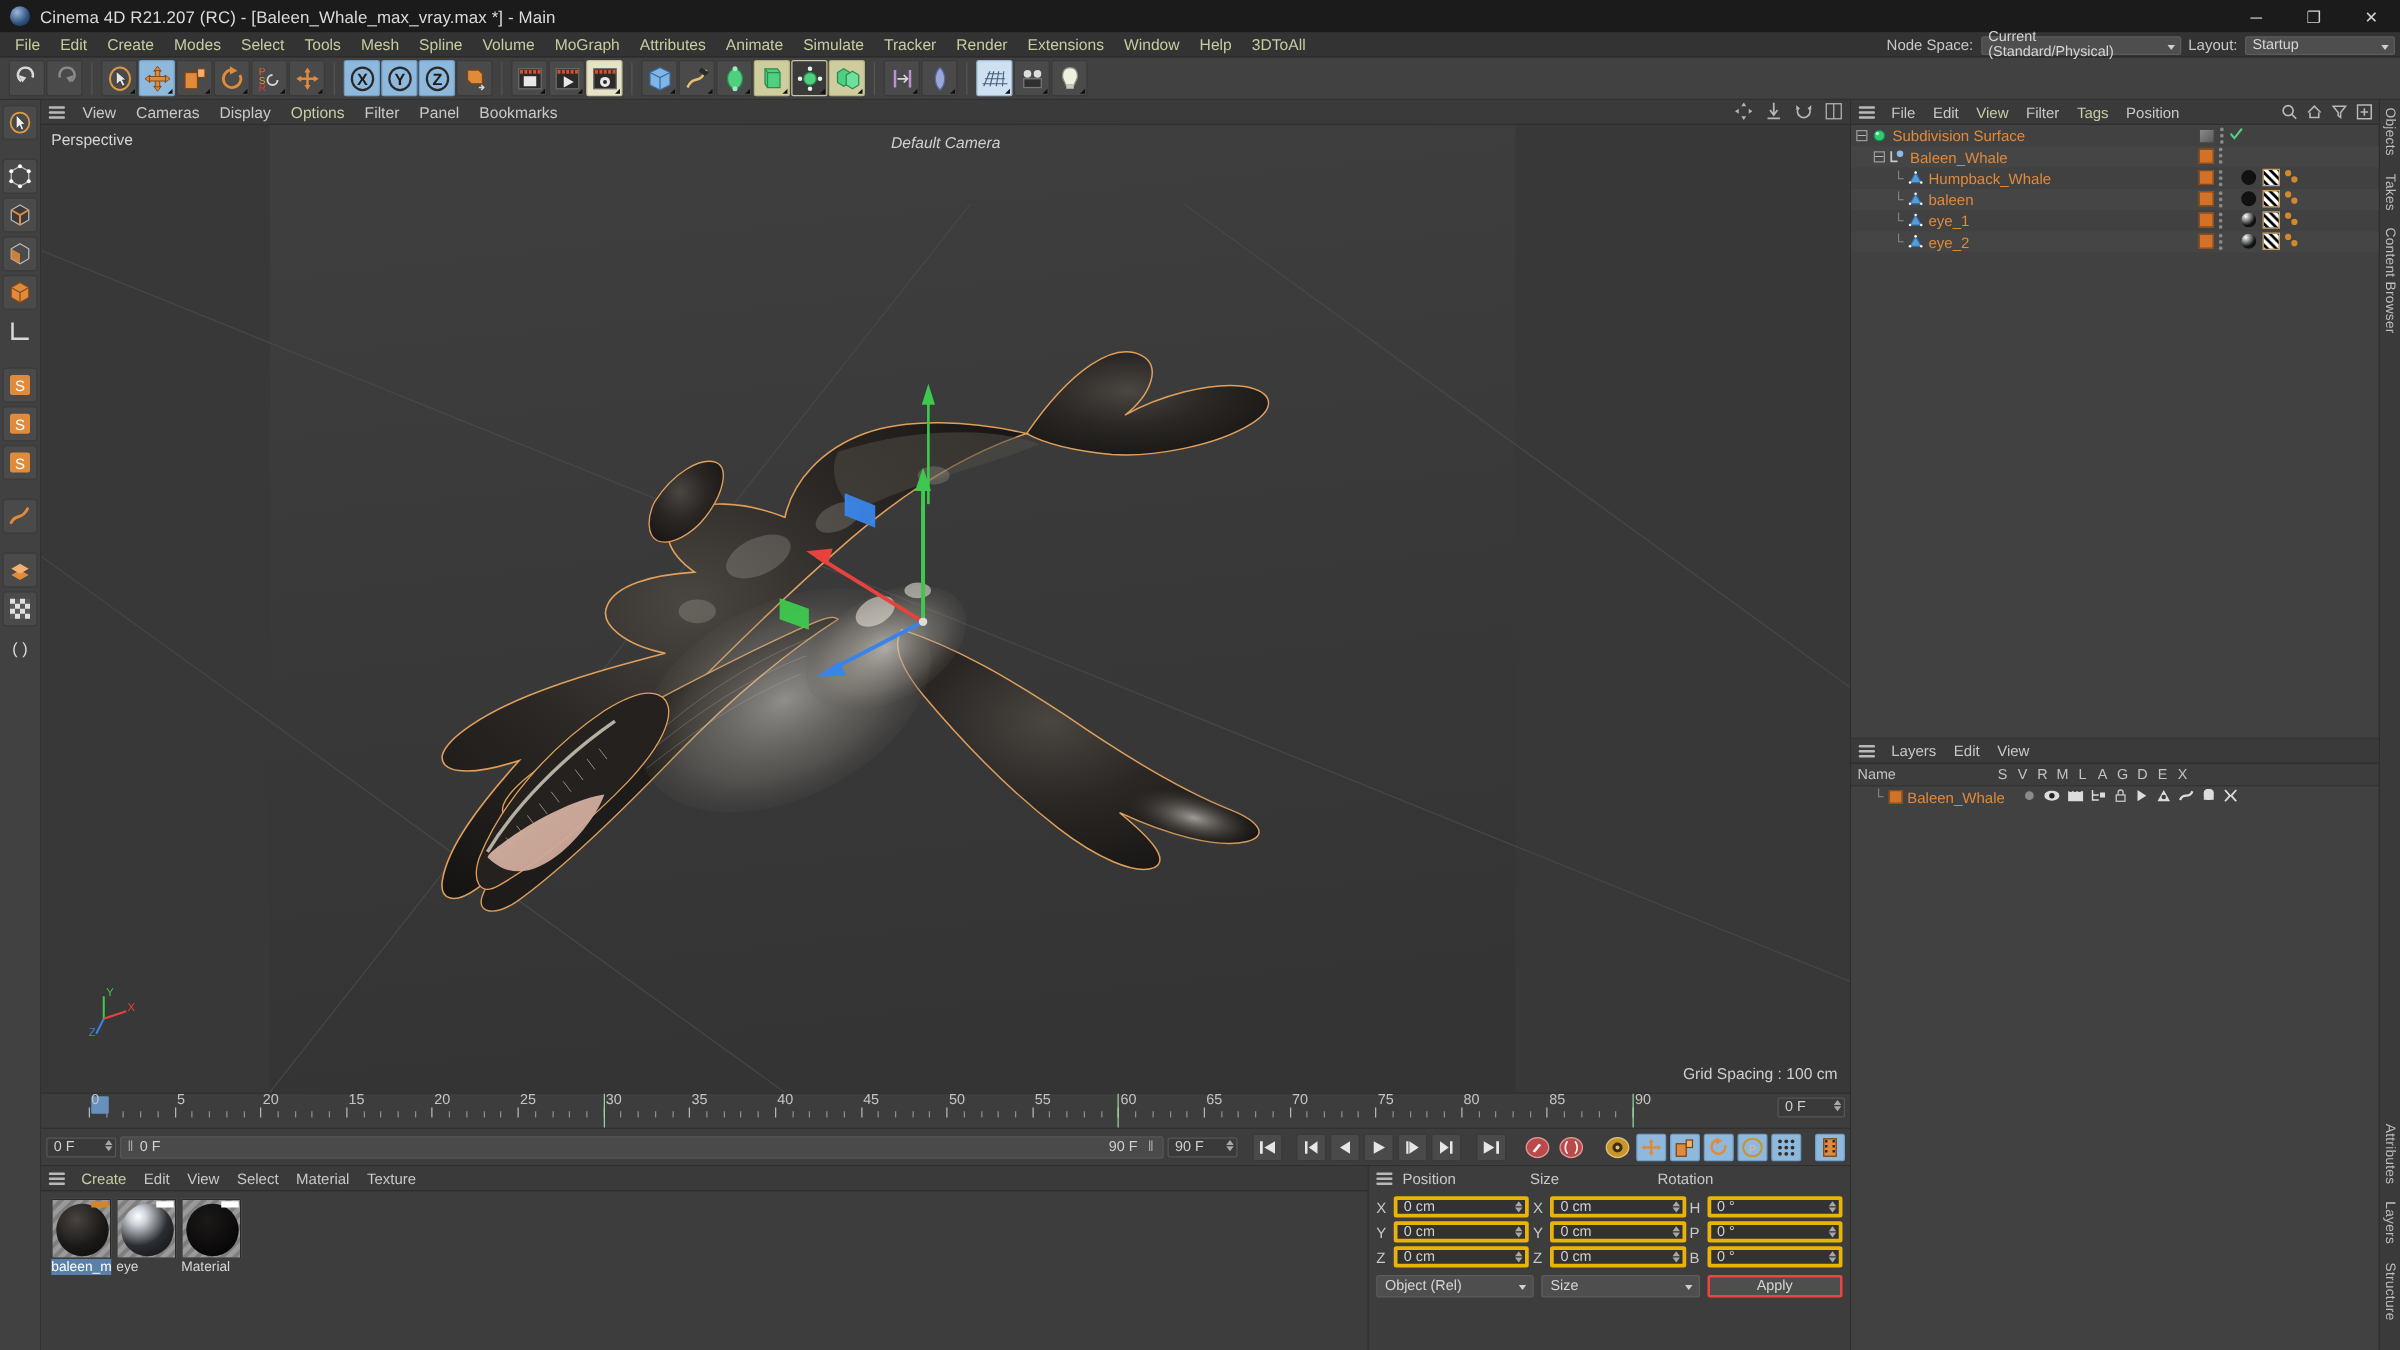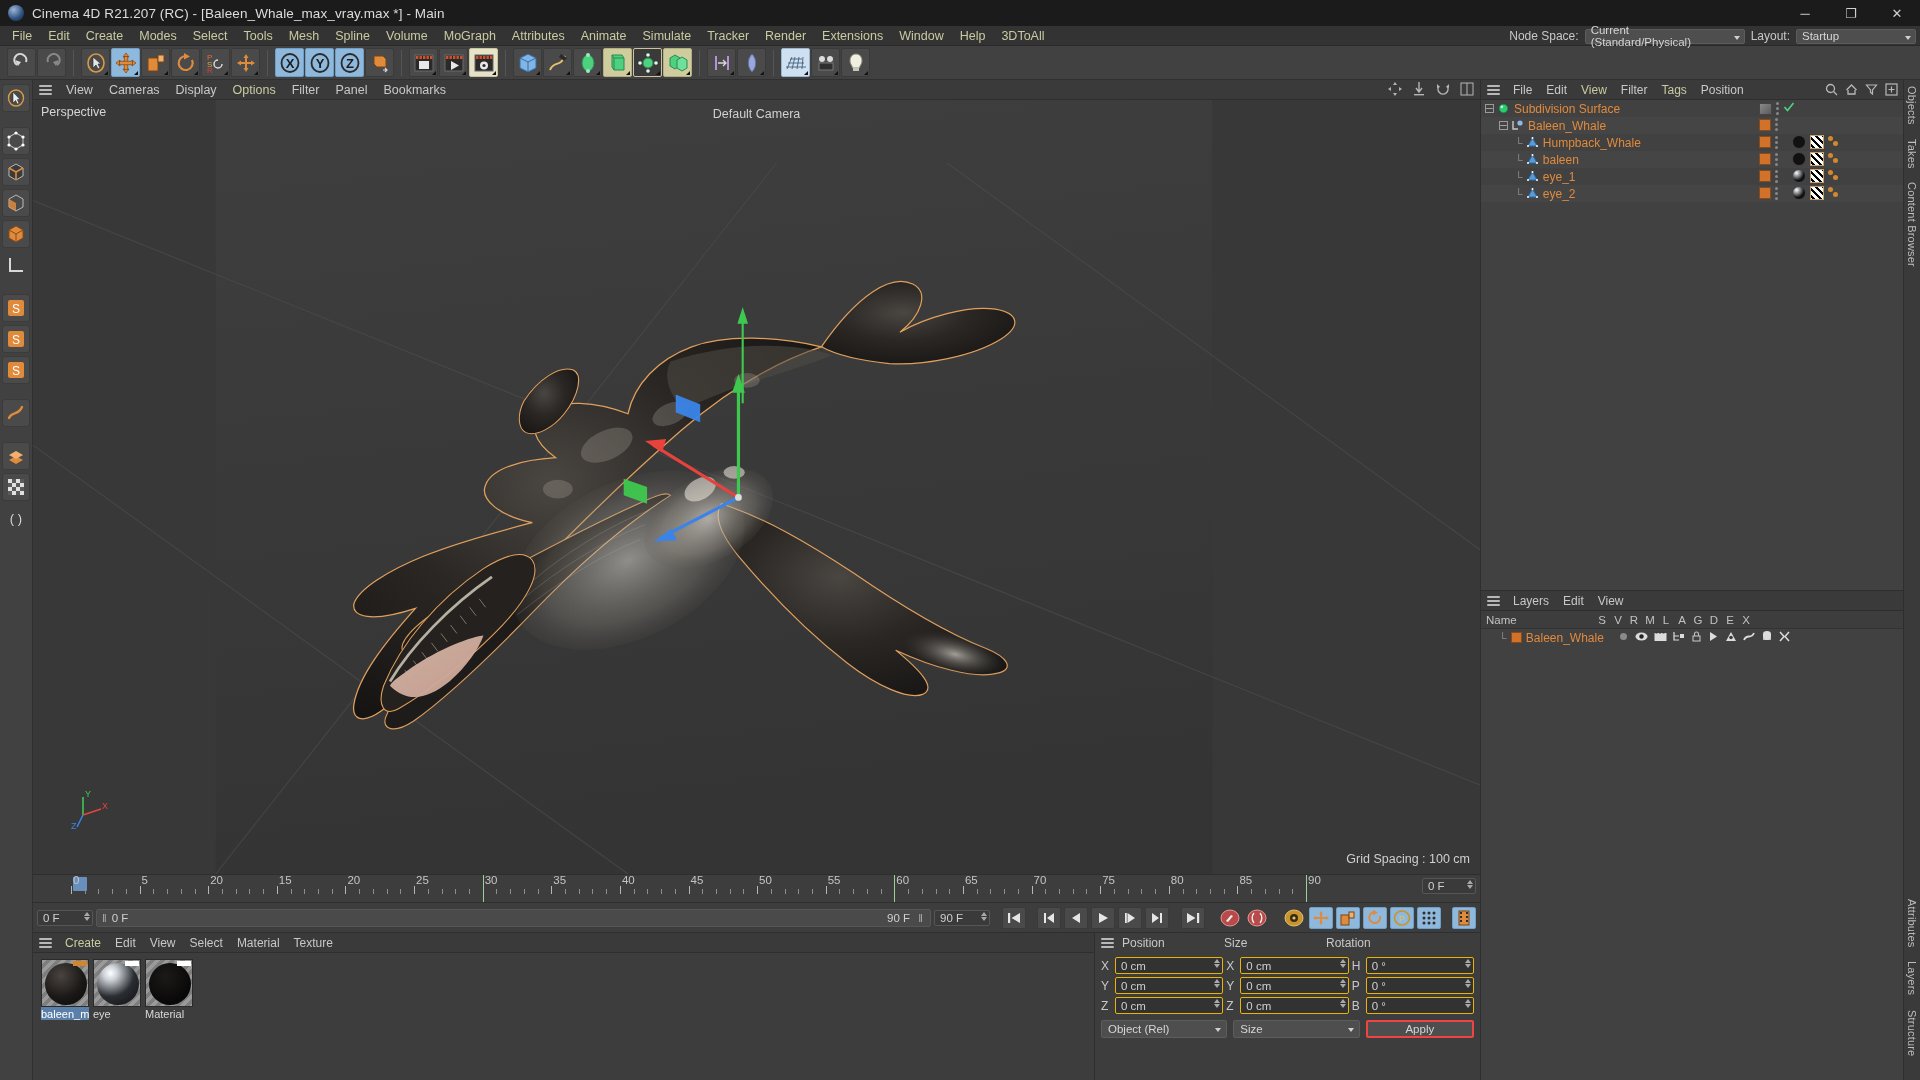--- a/index.html
+++ b/index.html
@@ -53,21 +53,21 @@
   
   .vp-header{height:20px;background:#3a3a3a;display:flex;align-items:center;padding-left:4px;
      position:relative;border-bottom:1px solid #2e2e2e;}
   .hamb{width:17px;height:14px;display:flex;flex-direction:column;justify-content:space-between;
      padding:2px 2px;margin-right:4px;}
   .hamb i{display:block;height:2px;background:#b8b8b8;border-radius:1px;}
   .vp-icons{position:absolute;right:6px;top:2px;display:flex;gap:10px;align-items:center}
 
   .viewport{flex:1;position:relative;background:#3c3c3c;overflow:hidden;}
   .vp-label{position:absolute;left:8px;top:5px;font-size:12.5px;color:#d5d5d5;}
-  .vp-cam{position:absolute;left:50%;transform:translateX(-50%);top:7px;font-size:12.5px;color:#d0d0d0;}
+  .vp-cam{position:absolute;left:50%;transform:translateX(-50%);top:7px;font-size:12.5px;color:#d0d0d0;font-style:italic;}
   .vp-grid{position:absolute;right:10px;bottom:8px;font-size:12.5px;color:#cfcfcf;}
   .vp-axis{position:absolute;left:36px;bottom:38px;}
 
   
   .timeline{height:28px;background:#3d3d3d;border-top:1px solid #2e2e2e;position:relative;}
   .tl-ruler{position:absolute;left:38px;right:110px;top:0;bottom:0;}
   .tl-tick{position:absolute;top:14px;width:1px;height:5px;background:#8d8d8d;}
   .tl-tick.maj{top:11px;height:8px;background:#b6b6b6;}
   .tl-num{position:absolute;top:-1px;font-size:11.5px;color:#c4c4c4;transform:translateX(2px);}
   .tl-play{position:absolute;left:0px;top:2px;width:14px;height:14px;background:#6e9fd4;opacity:.85;border-radius:1px;}
@@ -103,21 +103,21 @@
   .mat-tag{position:absolute;right:1px;top:1px;width:14px;height:5px;}
   .mat-name{font-size:11px;color:#d8d8d8;text-align:left;padding-top:1px;white-space:nowrap;overflow:hidden;}
   .mat-name.sel{background:#5a7fa8;color:#fff;}
 
   .coordpanel{flex:1;background:#3d3d3d;display:flex;flex-direction:column;}
   .coord-head{height:20px;display:flex;align-items:center;padding-left:4px;font-size:12px;position:relative;}
   .coord-head span{position:absolute;font-size:12px;color:#c8c8c8}
   .coord-rows{padding:4px 6px 0 6px;}
   .crow{display:flex;align-items:center;gap:3px;margin-bottom:3px;}
   .clabel{width:11px;font-size:12px;color:#c8c8c8;text-align:left}
-  .cfield{height:17px;flex:1;background:#323232;border:1px solid #eab308;border-radius:2px;
+  .cfield{height:17px;flex:1;background:#323232;border:3px solid #eab308;border-radius:2px;
      display:flex;align-items:center;font-size:11.5px;color:#cfcfcf;padding:0 13px 0 5px;position:relative;}
   .coord-foot{display:flex;gap:6px;padding:3px 6px;align-items:flex-end}
   .csel{height:18px;flex:1;background:#4e4e4e;border:1px solid #5c5c5c;border-radius:2px;
      font-size:11.5px;color:#d6d6d6;display:flex;align-items:center;padding:0 14px 0 6px;position:relative;}
   .csel:after{content:"";position:absolute;right:5px;top:7px;border-left:3.5px solid transparent;
      border-right:3.5px solid transparent;border-top:4px solid #cfcfcf;}
   .cbtn{height:18px;flex:1;background:#4e4e4e;border:2px solid #ef4444;border-radius:2px;
      font-size:11.5px;color:#d6d6d6;display:flex;align-items:center;justify-content:center;}
 
   

